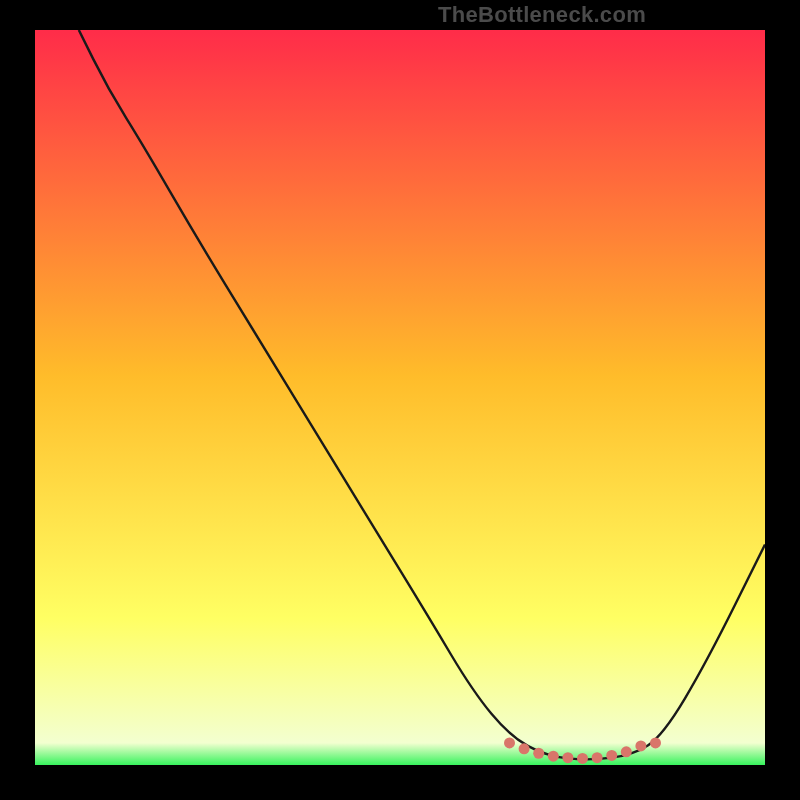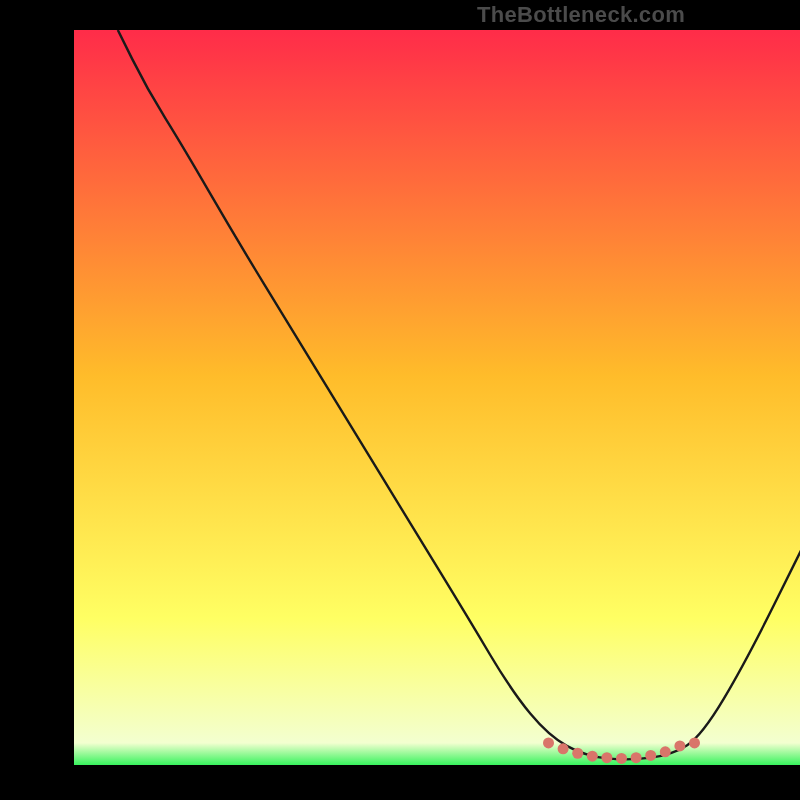--- a/index.html
+++ b/index.html
@@ -1,16 +1,16 @@
 <!DOCTYPE html>
 <html><head>
 <meta charset="utf-8">
 <style>
   html,body{margin:0;padding:0;width:800px;height:800px;background:#000;overflow:hidden;font-family:Arial,Helvetica,sans-serif;}
-  .stage{position:relative;width:660px;height:800px;margin-left:39px;}
+  .stage{position:relative;width:660px;height:800px;}
   .watermark{position:absolute;top:2px;right:14px;color:#4b4b4b;font-size:22px;font-weight:600;letter-spacing:.3px;}
   .plot{position:absolute;left:35px;top:30px;width:730px;height:735px;overflow:visible;}
   svg{display:block;}
 </style>
 </head>
 <body>
 <div class="stage">
 
   <div class="watermark">TheBottleneck.com</div>
 

